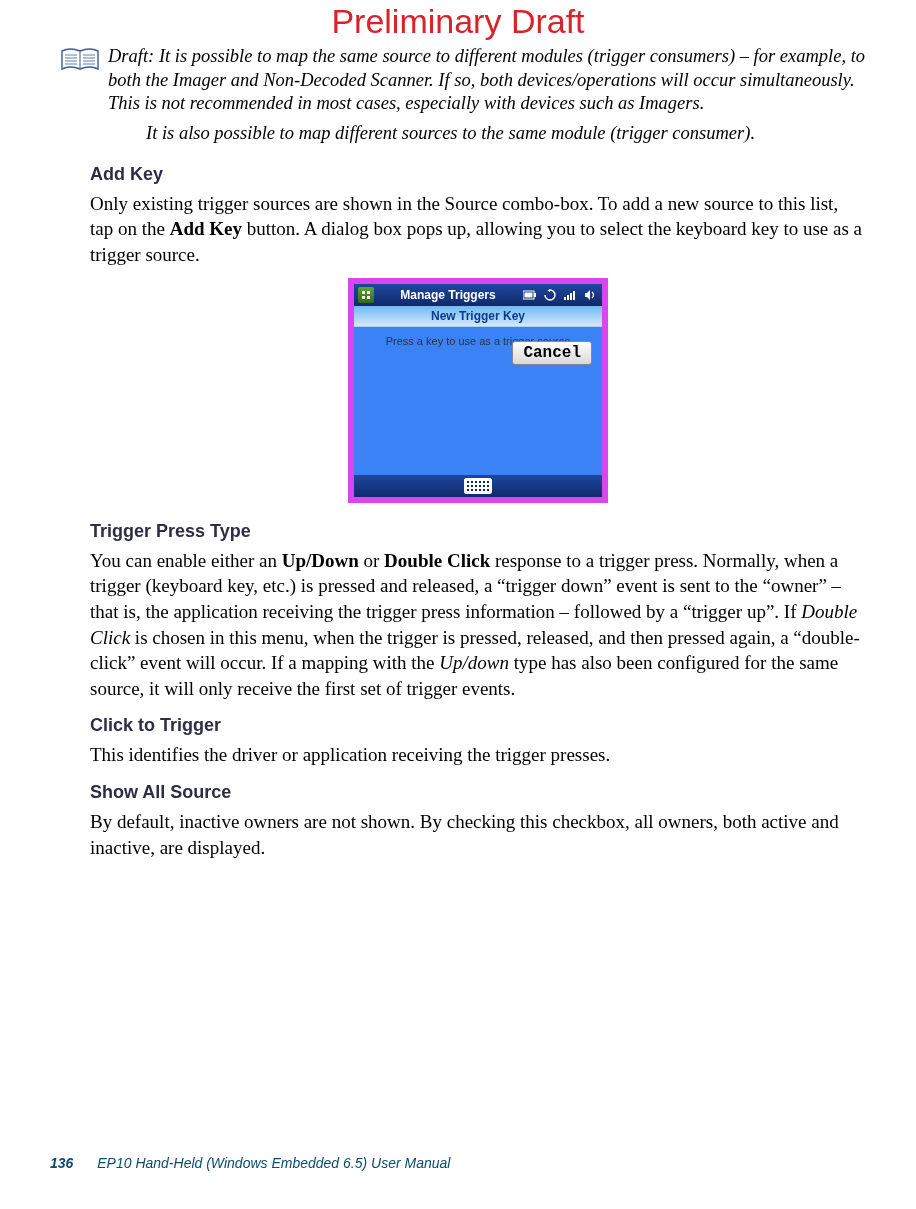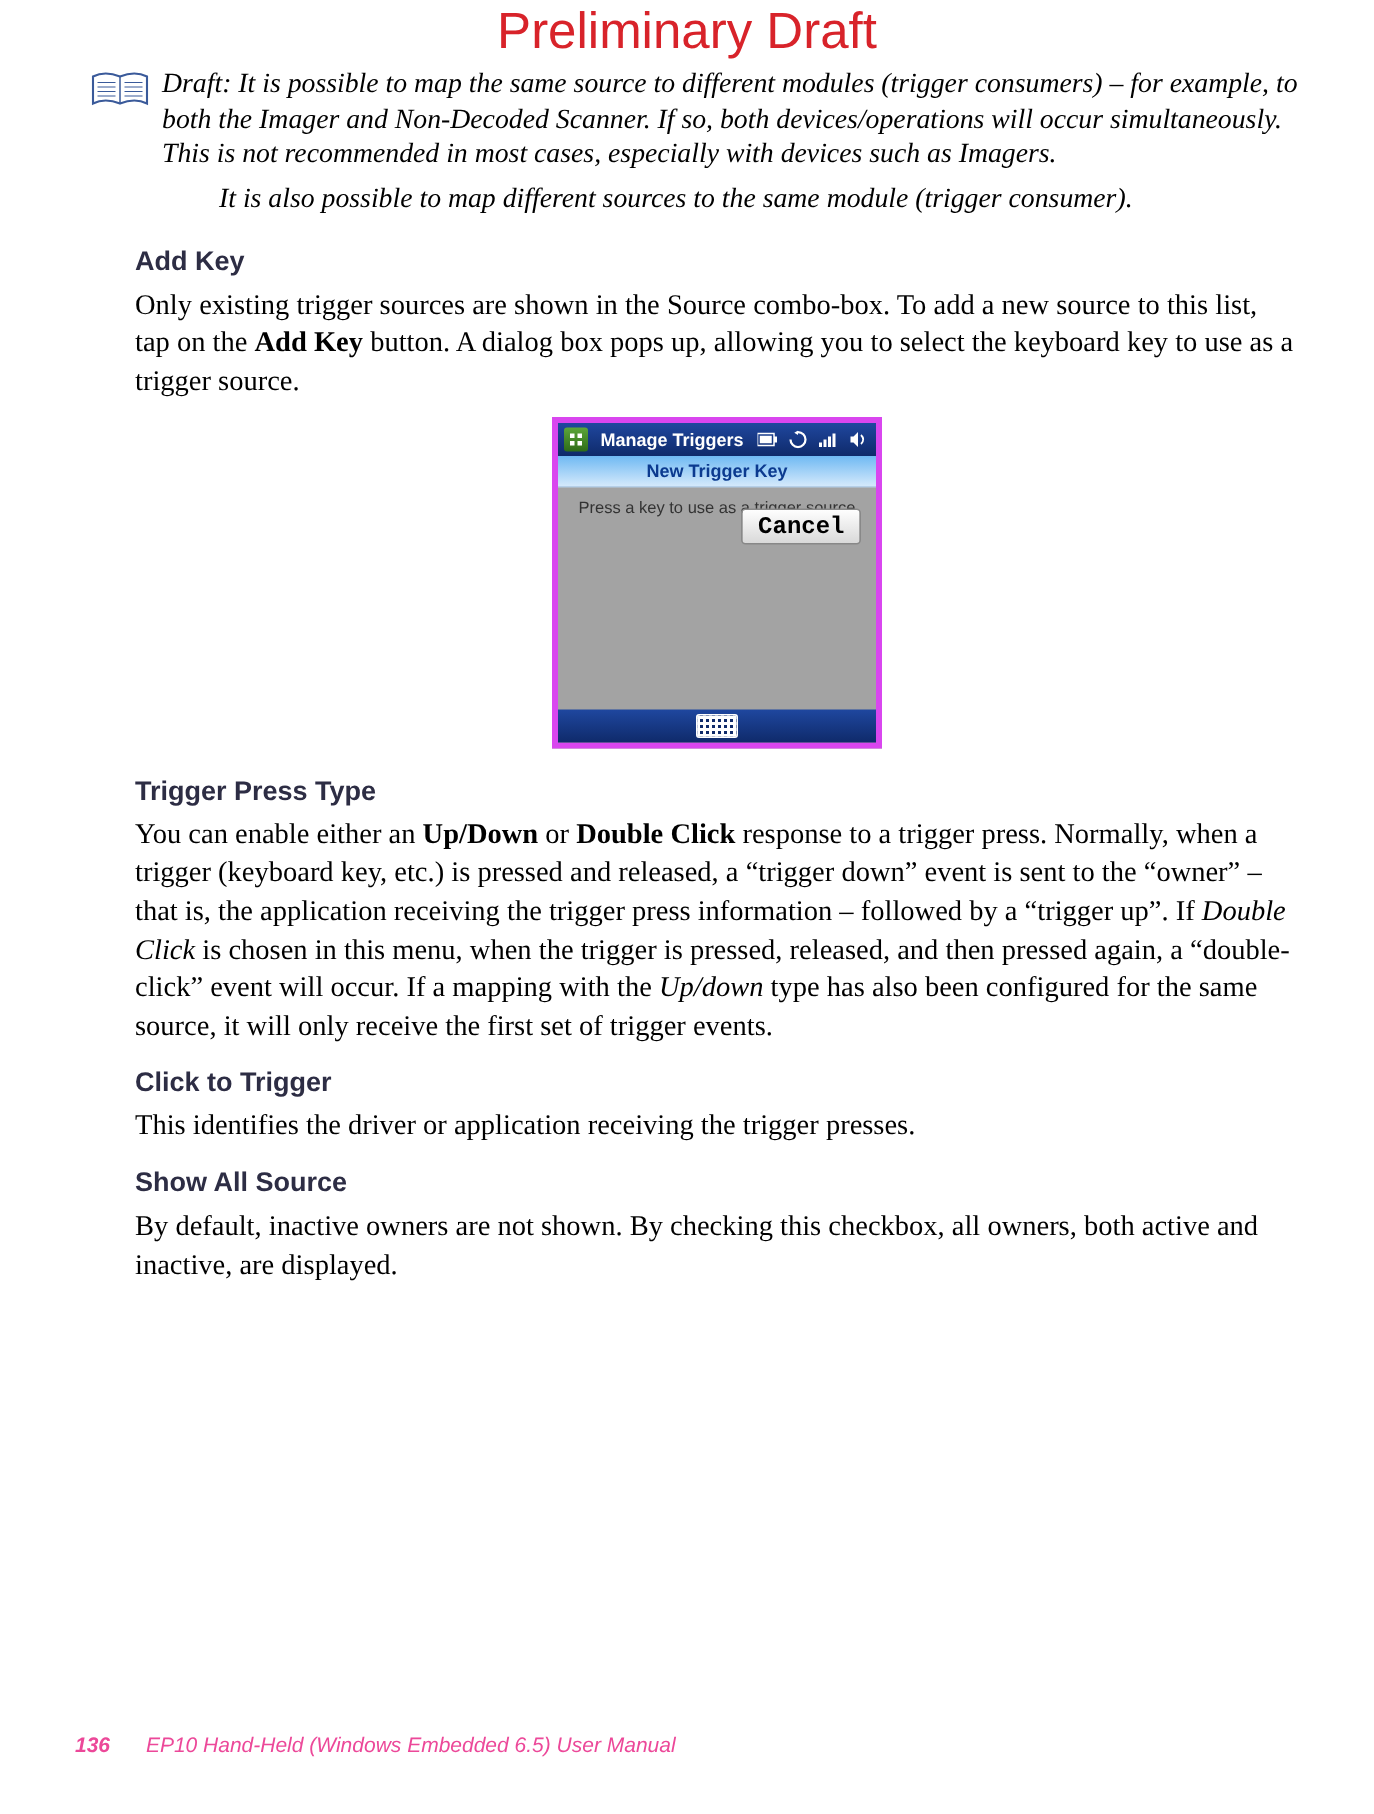--- a/index.html
+++ b/index.html
@@ -75,23 +75,23 @@
     margin: 0 0 10px 0;
   }
   b.term { font-weight: bold; }
   em.ital { font-style: italic; }
   .screenshot-wrap {
     text-align: center;
     margin: 6px 0 18px 0;
   }
   .device {
     display: inline-block;
-    width: 220px;
-    border: 4px solid #d946ef;
-    background: #a3a3a3;
+    width: 260px;
+    border: 6px solid #d946ef;
+    background: #3b82f6;
     box-sizing: border-box;
   }
   .device-titlebar {
     background: linear-gradient(#1f479f, #0f2a6a);
     color: #fff;
     font-family: Tahoma, Arial, sans-serif;
     font-size: 12px;
     height: 22px;
     display: flex;
     align-items: center;
@@ -151,21 +151,21 @@
     width: 26px; height: 14px;
     border: 1px solid #fff;
     border-radius: 2px;
     background: repeating-linear-gradient(90deg,#fff 0 2px, transparent 2px 4px),
                 repeating-linear-gradient(0deg,#fff 0 2px, transparent 2px 4px);
     background-color: #0f2a6a;
   }
   .footer {
     font-family: "Trebuchet MS", Verdana, sans-serif;
     font-style: italic;
-    color: #ec4899;
+    color: #0c4a6e;
     font-size: 14px;
     position: absolute;
     bottom: 38px;
     left: 50px;
   }
   .footer .pnum { font-weight: bold; font-style: italic; margin-right: 20px; }
 </style>
 </head>
 <body>
 

